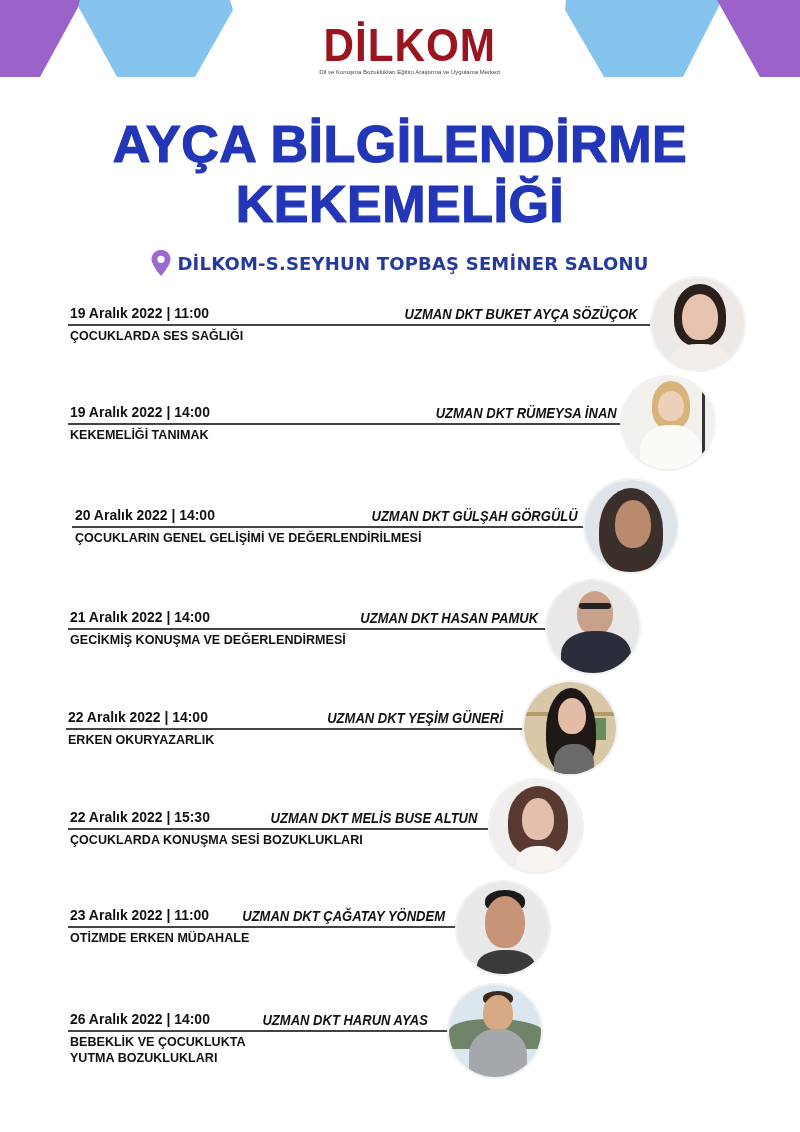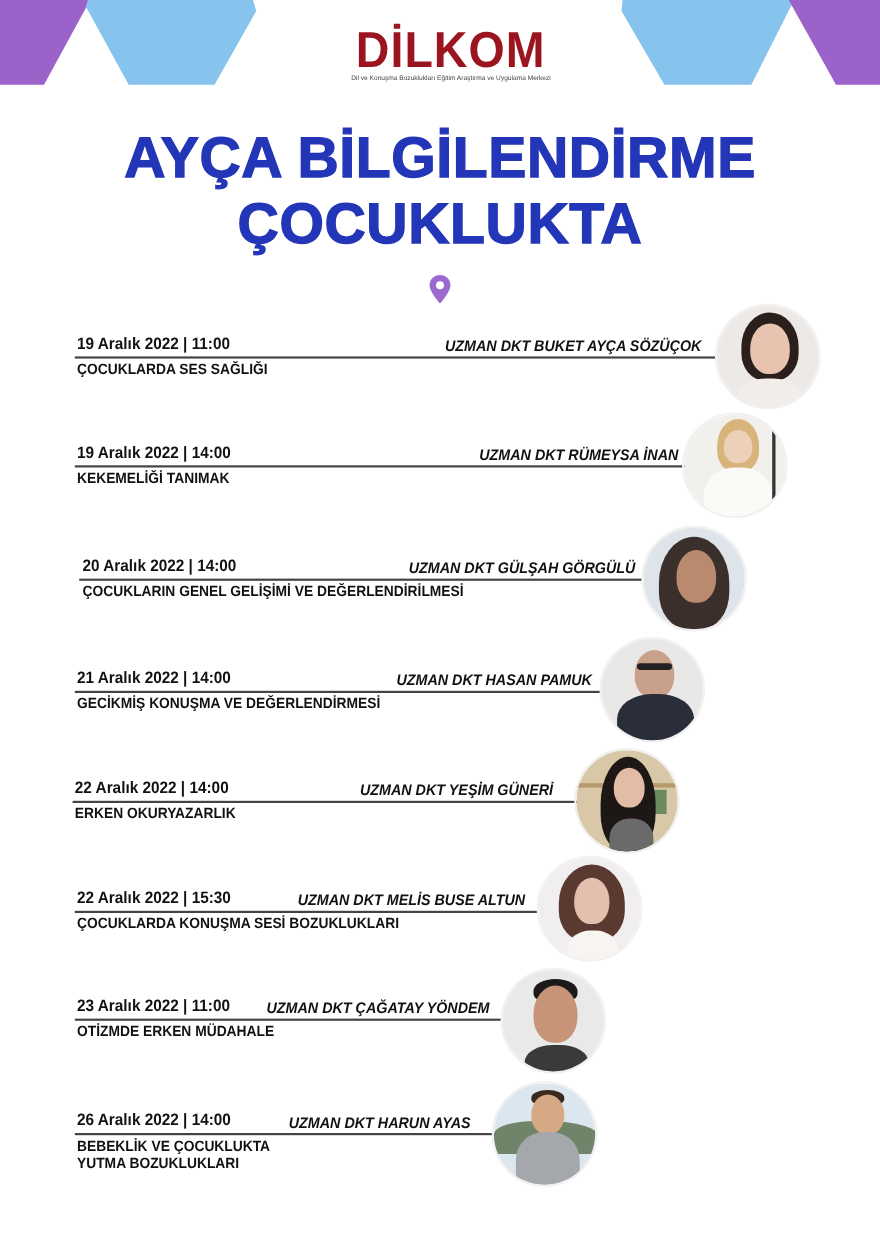--- a/index.html
+++ b/index.html
@@ -78,27 +78,28 @@
   <polygon points="566,0 722,0 683,77 604,77 565,10" fill="#86c4ee"></polygon>
   <polygon points="717,0 800,0 800,77 760,77" fill="#9b62c9"></polygon>
 </svg>
 
 <div class="logo">
   <div class="logo-word">DİLKOM</div>
   <div class="logo-sub">Dil ve Konuşma Bozuklukları Eğitim Araştırma ve Uygulama Merkezi</div>
 </div>
 
 <div class="title l1">AYÇA BİLGİLENDİRME</div>
-<div class="title l2">ÇOCUKLUKTA</div>
+<div class="title l2">KEKEMELİĞİ</div>
 
 <div class="location">
   <svg class="pin" viewBox="0 0 20 26">
     <path d="M10 0 C4.5 0 0.5 4 0.5 9.3 C0.5 15.5 10 26 10 26 C10 26 19.5 15.5 19.5 9.3 C19.5 4 15.5 0 10 0 Z" fill="#9b6ad0"></path>
     <circle cx="10" cy="9.3" r="3.6" fill="#ffffff"></circle>
   </svg>
+  <span class="text">DİLKOM-S.SEYHUN TOPBAŞ SEMİNER SALONU</span>
 </div>
 
 <div class="row" style="top:300px;">
   <div class="date" style="left:70px;top:4px;">19 Aralık 2022 | 11:00</div>
   <div class="speaker" style="right:162px;top:6px;">UZMAN DKT BUKET AYÇA SÖZÜÇOK</div>
   <div class="rule" style="left:68px;width:582px;top:24px;"></div>
   <div class="topic" style="left:70px;top:27px;">ÇOCUKLARDA SES SAĞLIĞI</div>
   <div class="photo" style="left:650px;top:-24px;width:96px;height:96px;">
     <div class="bg" style="background:#ece9e7;"></div>
     <div class="hair" style="left:22px;top:6px;width:52px;height:62px;background:#2b1f1b;"></div>

